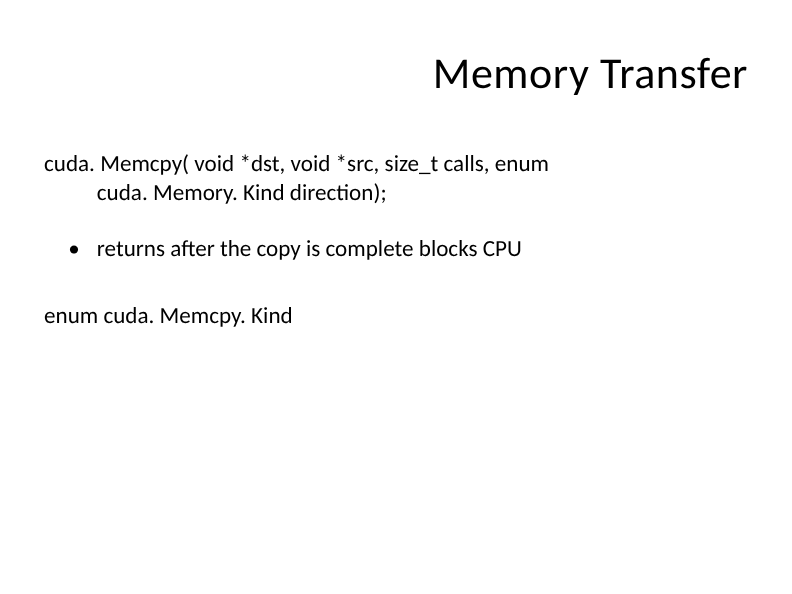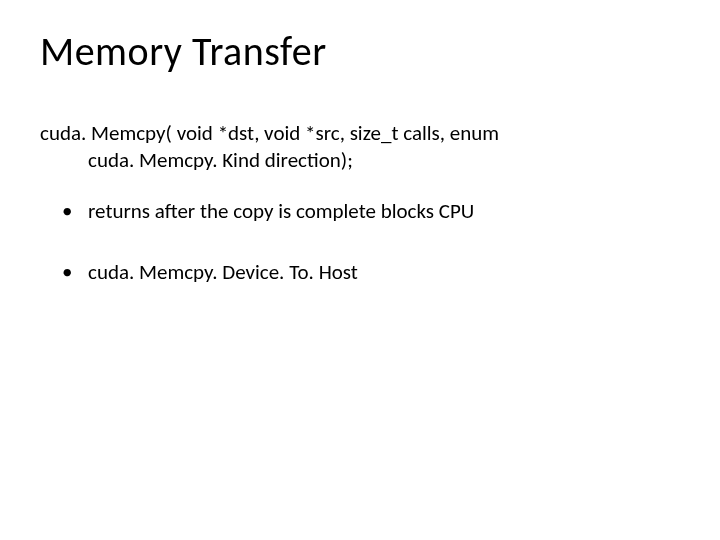--- a/index.html
+++ b/index.html
@@ -12,22 +12,22 @@
       height: 540px;
       background: #ffffff;
       font-family: Calibri, "Segoe UI", Arial, sans-serif;
       color: #000000;
       padding: 20px 40px 40px 40px;
       overflow: hidden;
     }
     .title {
       font-size: 40px;
       font-weight: 400;
-      text-align: left;
-      margin-top: 7px;
+      text-align: right;
+      margin-top: 22px;
       margin-bottom: 44px;
       letter-spacing: 0.5px;
     }
     .content {
       font-size: 21px;
       line-height: 1.28;
     }
     .sig-line1 {
       margin-left: 0;
     }
@@ -59,24 +59,24 @@
     }
   </style>
 </head>
 <body>
 
 <div class="title">Memory Transfer</div>
 
 <div class="content">
   <div>
     <div class="sig-line1">cuda. Memcpy( void *dst,   void *src,   size_t calls,  enum</div>
-    <div class="sig-line2">cuda. Memcpy. Kind direction);</div>
+    <div class="sig-line2">cuda. Memory. Kind direction);</div>
   </div>
   <ul class="bullet-list">
     <li class="bullet-item">returns after the copy is complete blocks CPU</li>
   </ul>
 
   <div class="block2">
+    <div class="enum-line">enum cuda. Memcpy. Kind</div>
     <ul class="bullet-list">
-      <li class="bullet-item">cuda. Memcpy. Device. To. Host</li>
     </ul>
   </div>
 </div>
 
 </body></html>

